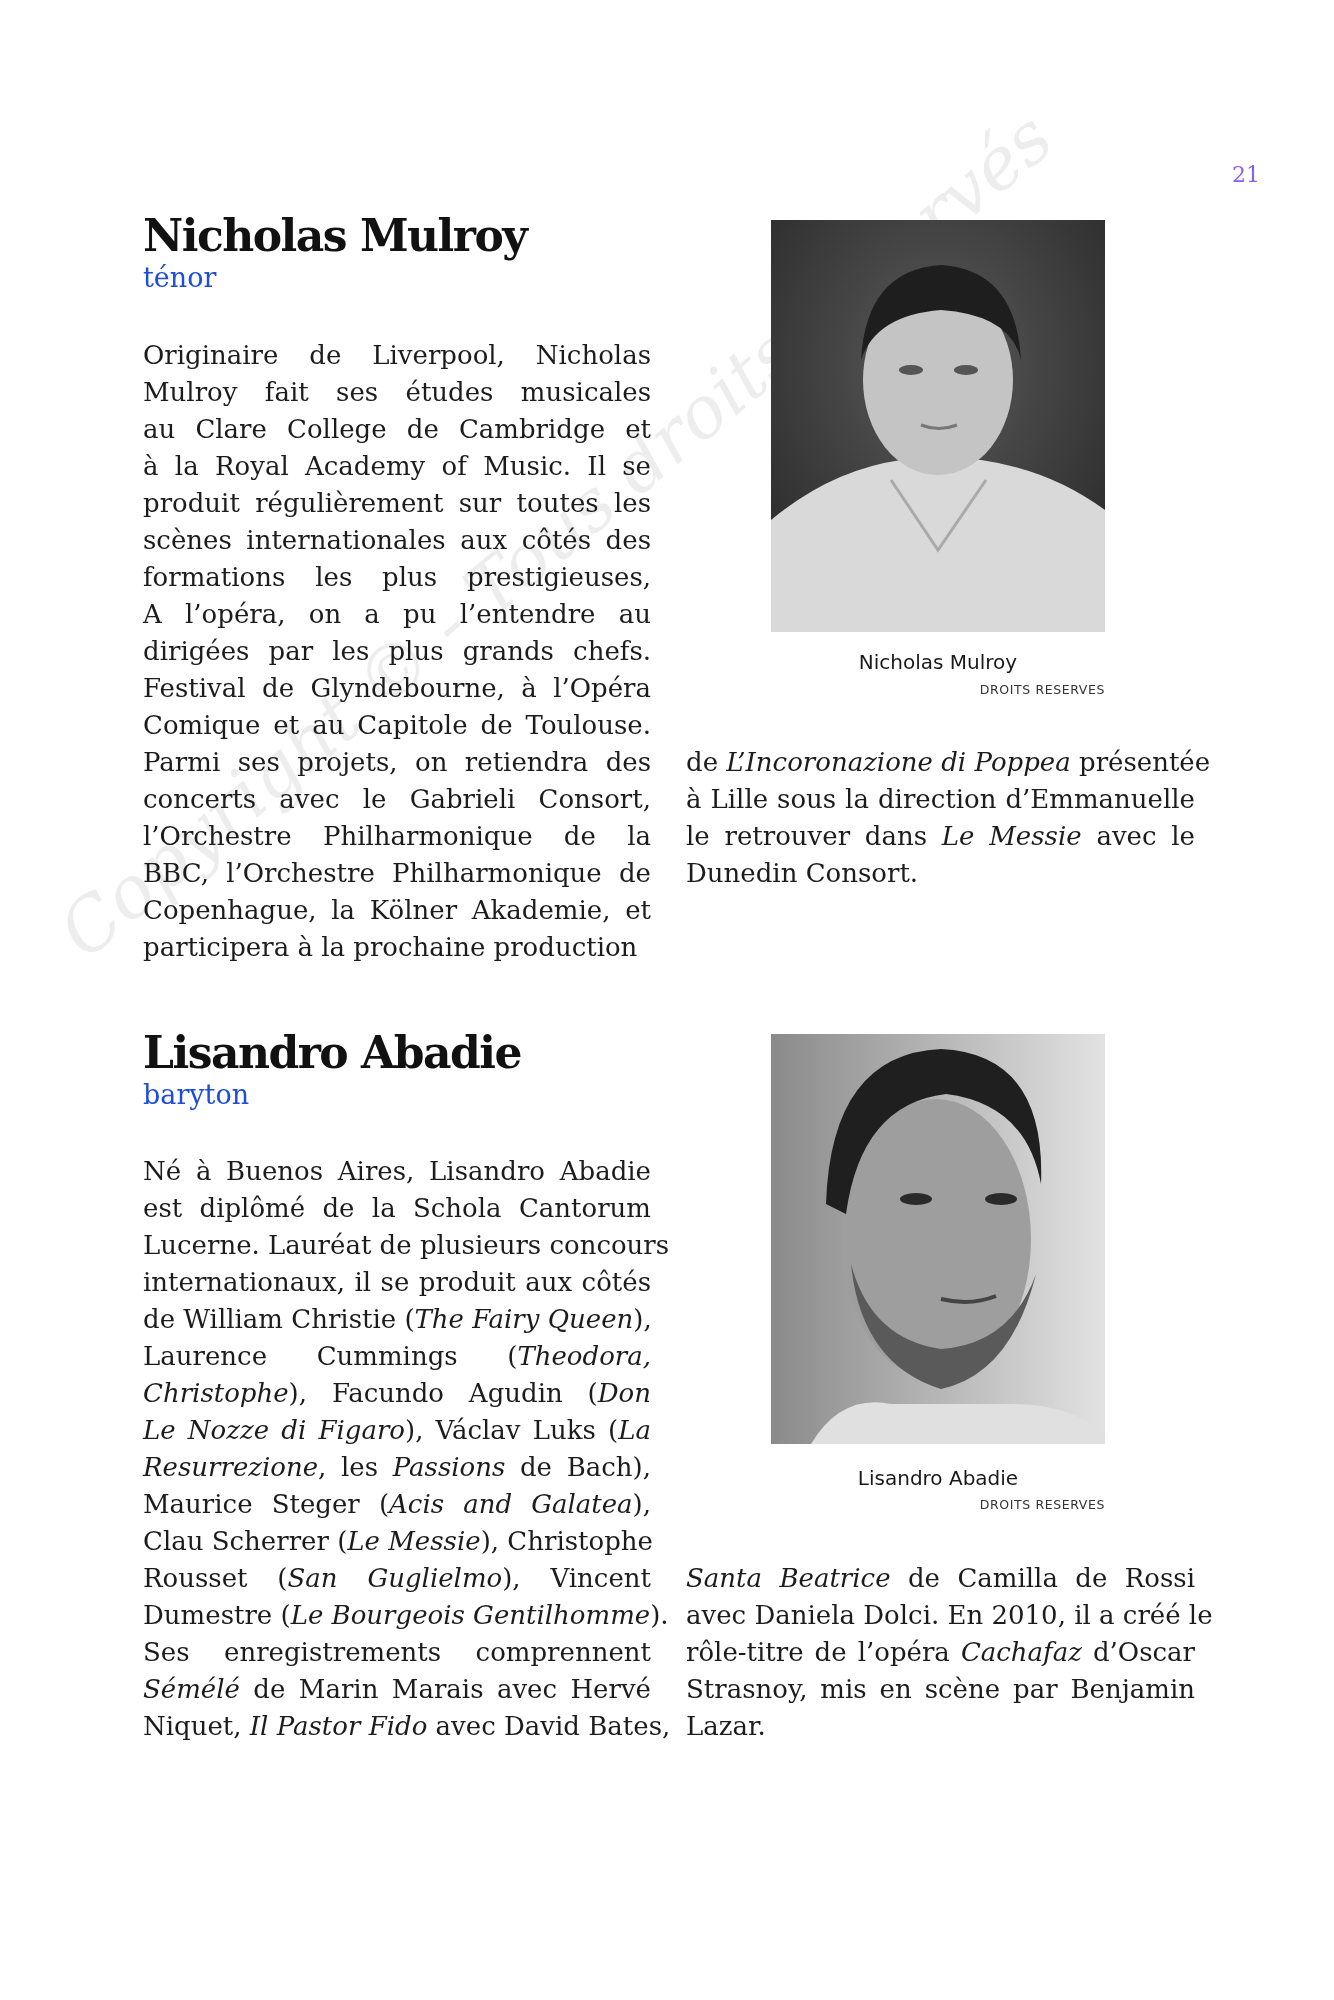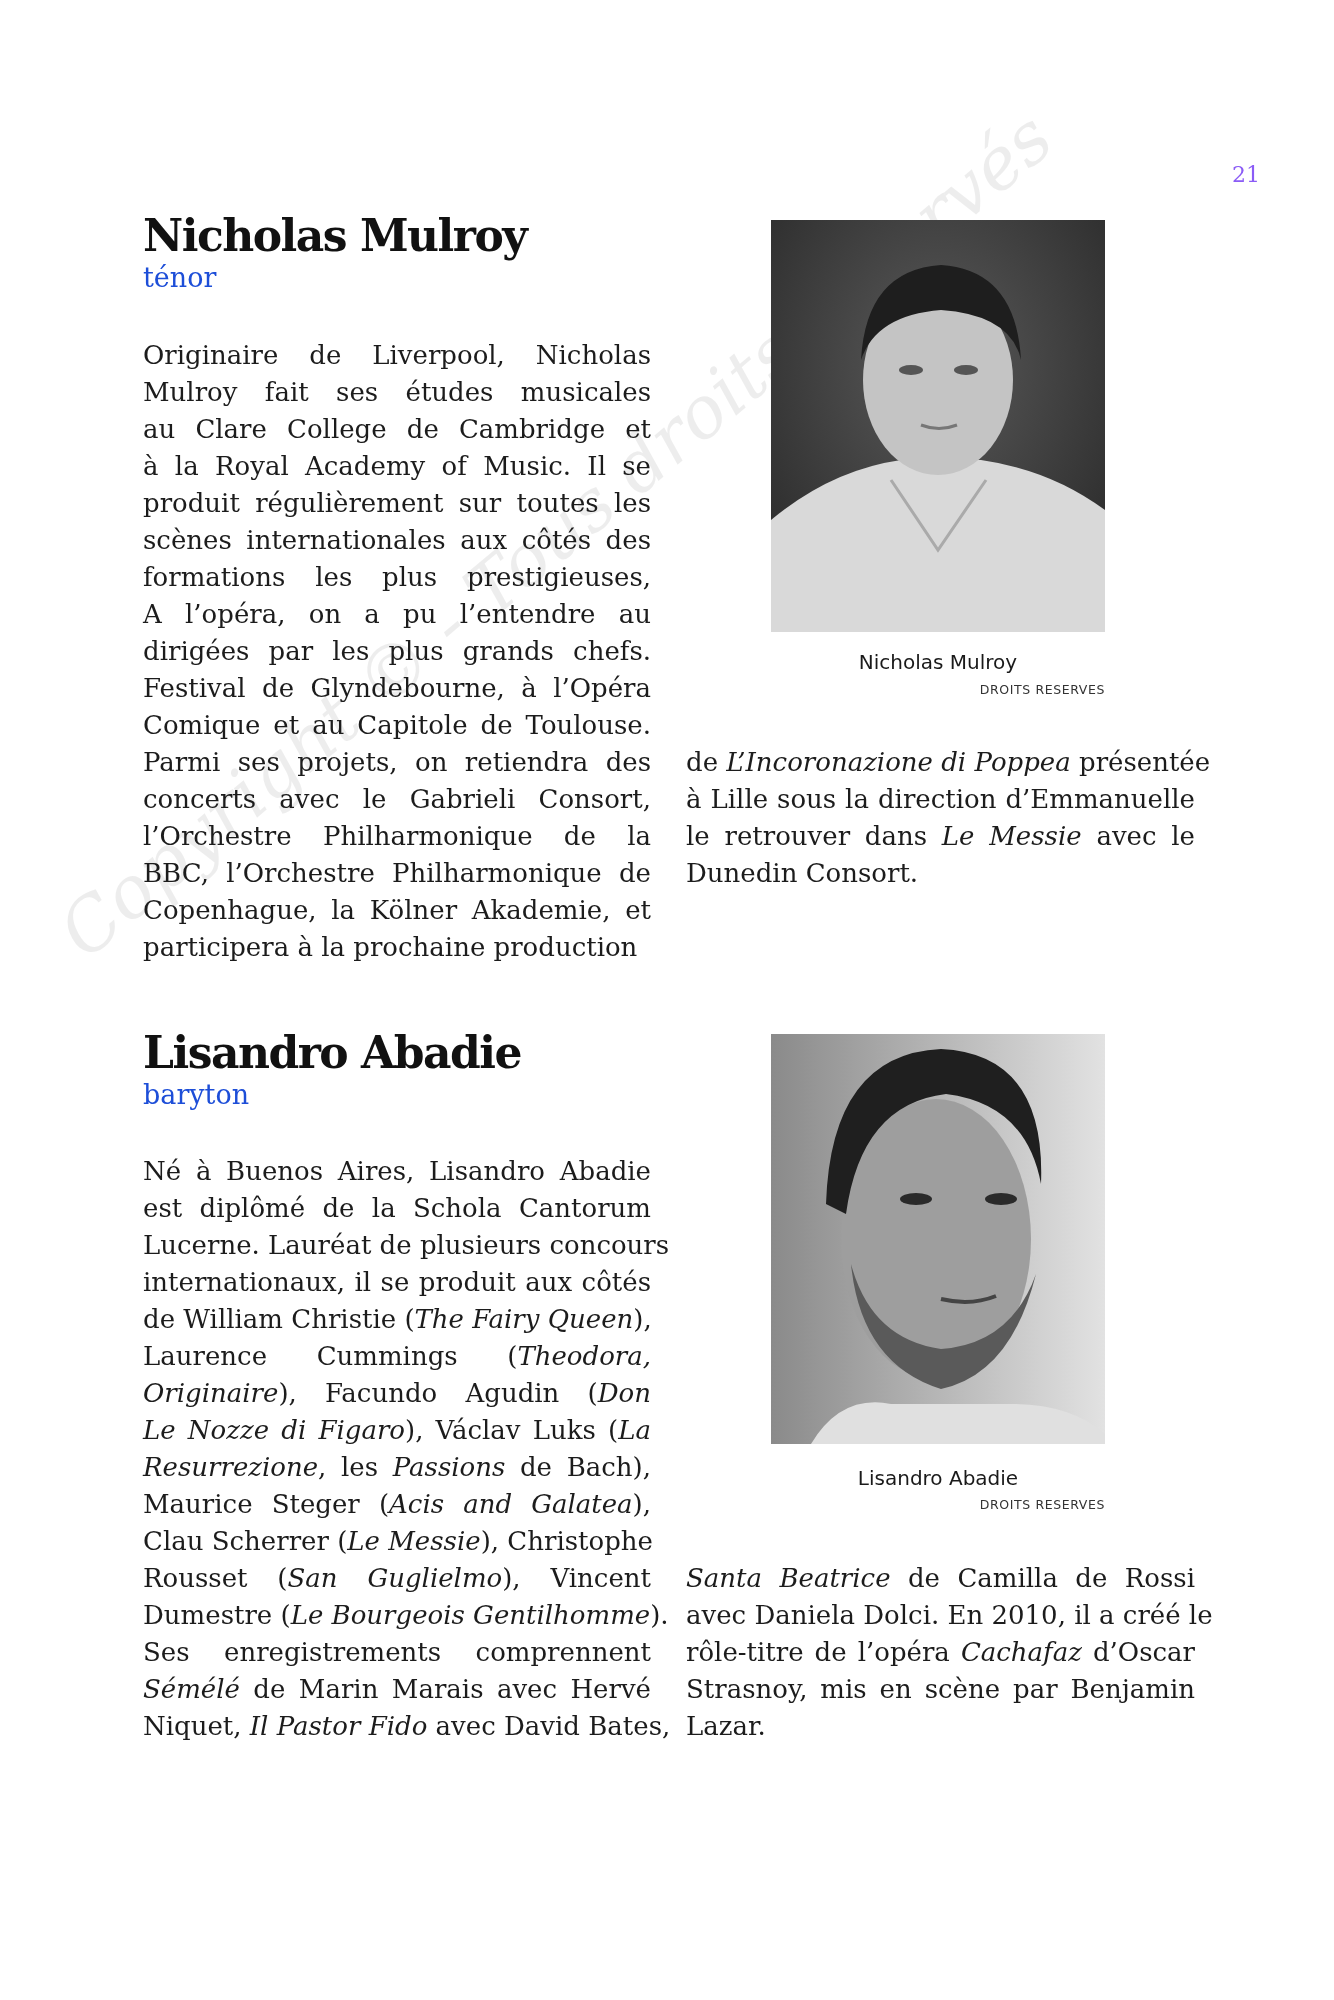--- a/index.html
+++ b/index.html
@@ -91,21 +91,21 @@
 <section>
   <h2 class="name-heading" style="top:1027px;">Lisandro Abadie</h2>
   <div class="voice" style="top:1079px;">baryton</div>
   <div class="body-col left-col" style="top:1153px;">
       <span class="ln">Né à Buenos Aires, Lisandro Abadie</span>
       <span class="ln">est diplômé de la Schola Cantorum</span>
       <span class="ln">Lucerne. Lauréat de plusieurs concours</span>
       <span class="ln">internationaux, il se produit aux côtés</span>
       <span class="ln">de William Christie (<i>The Fairy Queen</i>),</span>
       <span class="ln">Laurence Cummings (<i>Theodora,</i></span>
-      <span class="ln"><i>Originaire</i>), Facundo Agudin (<i>Don</i></span>
+      <span class="ln"><i>Christophe</i>), Facundo Agudin (<i>Don</i></span>
       <span class="ln"><i>Le Nozze di Figaro</i>), Václav Luks (<i>La</i></span>
       <span class="ln"><i>Resurrezione</i>, les <i>Passions</i> de Bach),</span>
       <span class="ln">Maurice Steger (<i>Acis and Galatea</i>),</span>
       <span class="ln">Clau Scherrer (<i>Le Messie</i>), Christophe</span>
       <span class="ln">Rousset (<i>San Guglielmo</i>), Vincent</span>
       <span class="ln">Dumestre (<i>Le Bourgeois Gentilhomme</i>).</span>
       <span class="ln">Ses enregistrements comprennent</span>
       <span class="ln"><i>Sémélé</i> de Marin Marais avec Hervé</span>
       <span class="ln last">Niquet, <i>Il Pastor Fido</i> avec David Bates,</span>
     </div>

